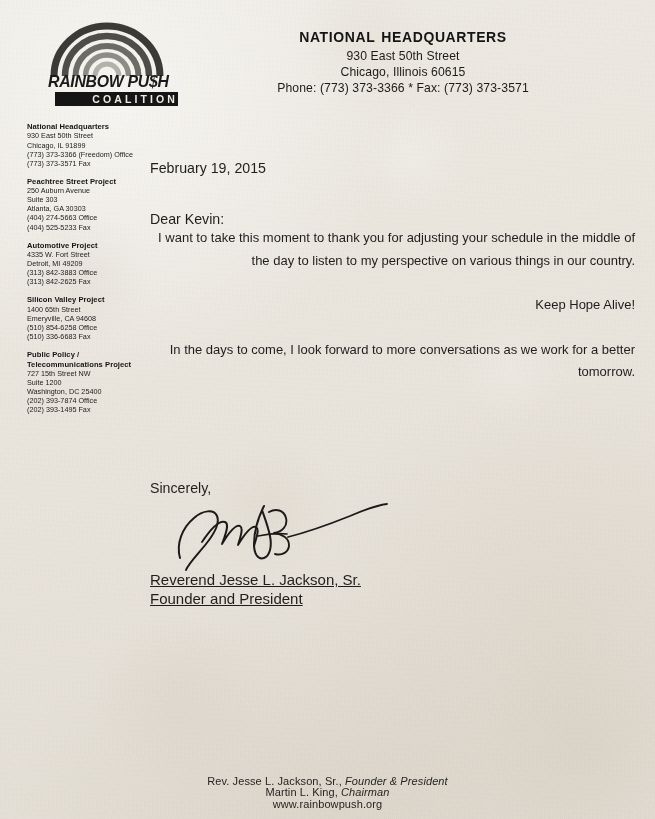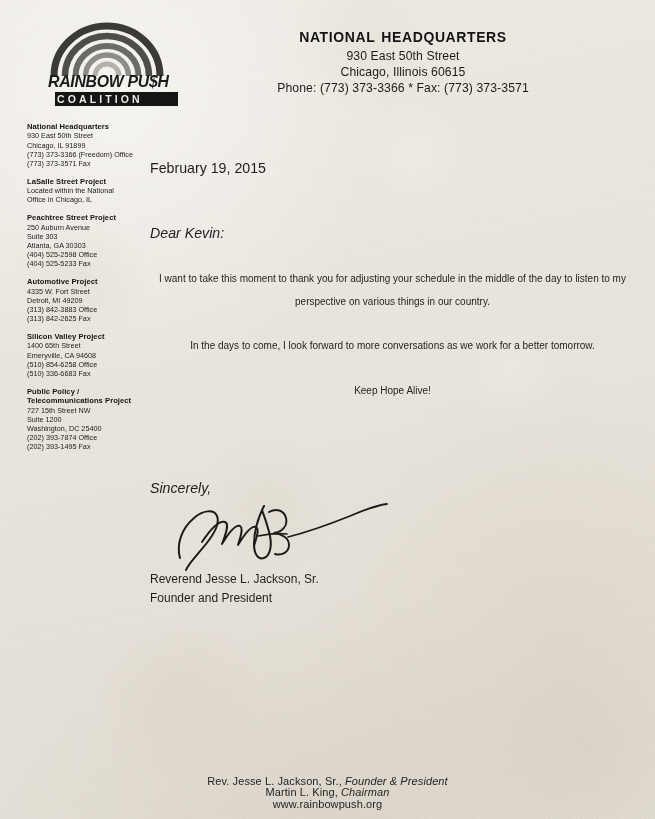--- a/index.html
+++ b/index.html
@@ -80,21 +80,21 @@
     position: absolute;
     left: 7px;
     top: 72px;
     width: 123px;
     height: 14px;
     background: #151515;
     color: #efece5;
     font-weight: bold;
     font-size: 10.5px;
     letter-spacing: 3.1px;
-    text-align: left;
+    text-align: right;
     line-height: 14px;
     box-sizing: border-box;
     padding-left: 2px;
   }
 
   .hq {
     position: absolute;
     left: 168px;
     top: 24px;
     width: 470px;
@@ -140,56 +140,54 @@
   
   .letter {
     position: absolute;
     left: 150px;
     top: 160px;
     width: 485px;
   }
   .date {
     font-size: 14.2px;
     color: #201e1c;
-    margin-bottom: 49px;
+    margin-bottom: 35px;
   }
   .salutation {
     font-size: 14.2px;
     color: #201e1c;
-    margin-bottom: 27px;
-    font-style: italic;
   }
   .para {
-    font-size: 10px;
+    font-size: 13px;
     line-height: 22.5px;
     color: #201e1c;
     margin-bottom: 22px;
-    text-align: center;
+    text-align: right;
   }
   .closing {
     position: absolute;
     left: 150px;
     top: 480px;
     width: 320px;
   }
   .closing-word {
     font-size: 14.2px;
     color: #201e1c;
-    font-style: italic;
   }
   .sig-wrap {
     position: relative;
     height: 78px;
     margin-top: -4px;
   }
   .sig-svg { position: absolute; left: 22px; top: 0; }
   .sig-name {
-    font-size: 12px;
+    font-size: 15px;
     line-height: 19px;
     color: #201e1c;
+    text-decoration: underline;
   }
 
   
   .footer {
     position: absolute;
     left: 0;
     top: 776px;
     width: 655px;
     text-align: center;
   }
@@ -229,30 +227,25 @@
 
   <div class="sidebar">
       <div class="office">
         <div class="office-name">National Headquarters</div>
         <div class="office-line">930 East 50th Street</div>
         <div class="office-line">Chicago, IL  91899</div>
         <div class="office-line">(773) 373-3366 (Freedom) Office</div>
         <div class="office-line">(773) 373-3571 Fax</div>
       </div>
       <div class="office">
-        <div class="office-name">LaSalle Street Project</div>
-        <div class="office-line">Located within the National</div>
-        <div class="office-line">Office in Chicago, IL</div>
-      </div>
-      <div class="office">
         <div class="office-name">Peachtree Street Project</div>
         <div class="office-line">250 Auburn Avenue</div>
         <div class="office-line">Suite 303</div>
         <div class="office-line">Atlanta, GA  30303</div>
-        <div class="office-line">(404) 525-2598 Office</div>
+        <div class="office-line">(404) 274-5663 Office</div>
         <div class="office-line">(404) 525-5233 Fax</div>
       </div>
       <div class="office">
         <div class="office-name">Automotive Project</div>
         <div class="office-line">4335 W. Fort Street</div>
         <div class="office-line">Detroit, MI  49209</div>
         <div class="office-line">(313) 842-3883 Office</div>
         <div class="office-line">(313) 842-2625 Fax</div>
       </div>
       <div class="office">
@@ -270,22 +263,22 @@
         <div class="office-line">Washington, DC  25400</div>
         <div class="office-line">(202) 393-7874 Office</div>
         <div class="office-line">(202) 393-1495 Fax</div>
       </div>
     </div>
 
   <div class="letter">
     <div class="date">February 19, 2015</div>
     <div class="salutation">Dear Kevin:</div>
     <div class="para">I want to take this moment to thank you for adjusting your schedule in the middle of the day to listen to my perspective on various things in our country.</div>
+    <div class="para">Keep Hope Alive!</div>
     <div class="para">In the days to come, I look forward to more conversations as we work for a better tomorrow.</div>
-    <div class="para">Keep Hope Alive!</div>
   </div>
 
   <div class="closing">
     <div class="closing-word">Sincerely,</div>
     <div class="sig-wrap">
       <svg class="sig-svg" width="230" height="80" viewBox="0 0 230 80">
         <g fill="none" stroke="#1c1a18" stroke-linecap="round" stroke-linejoin="round">
           <path d="M8 66 C 4 52, 10 36, 22 26 C 31 18, 42 17, 45 24 C 48 31, 42 42, 34 52
                    C 26 62, 16 72, 14 78" stroke-width="2"></path>
           <path d="M30 50 C 38 38, 47 28, 53 30 C 58 32, 53 44, 50 52 C 56 42, 63 32, 68 34

